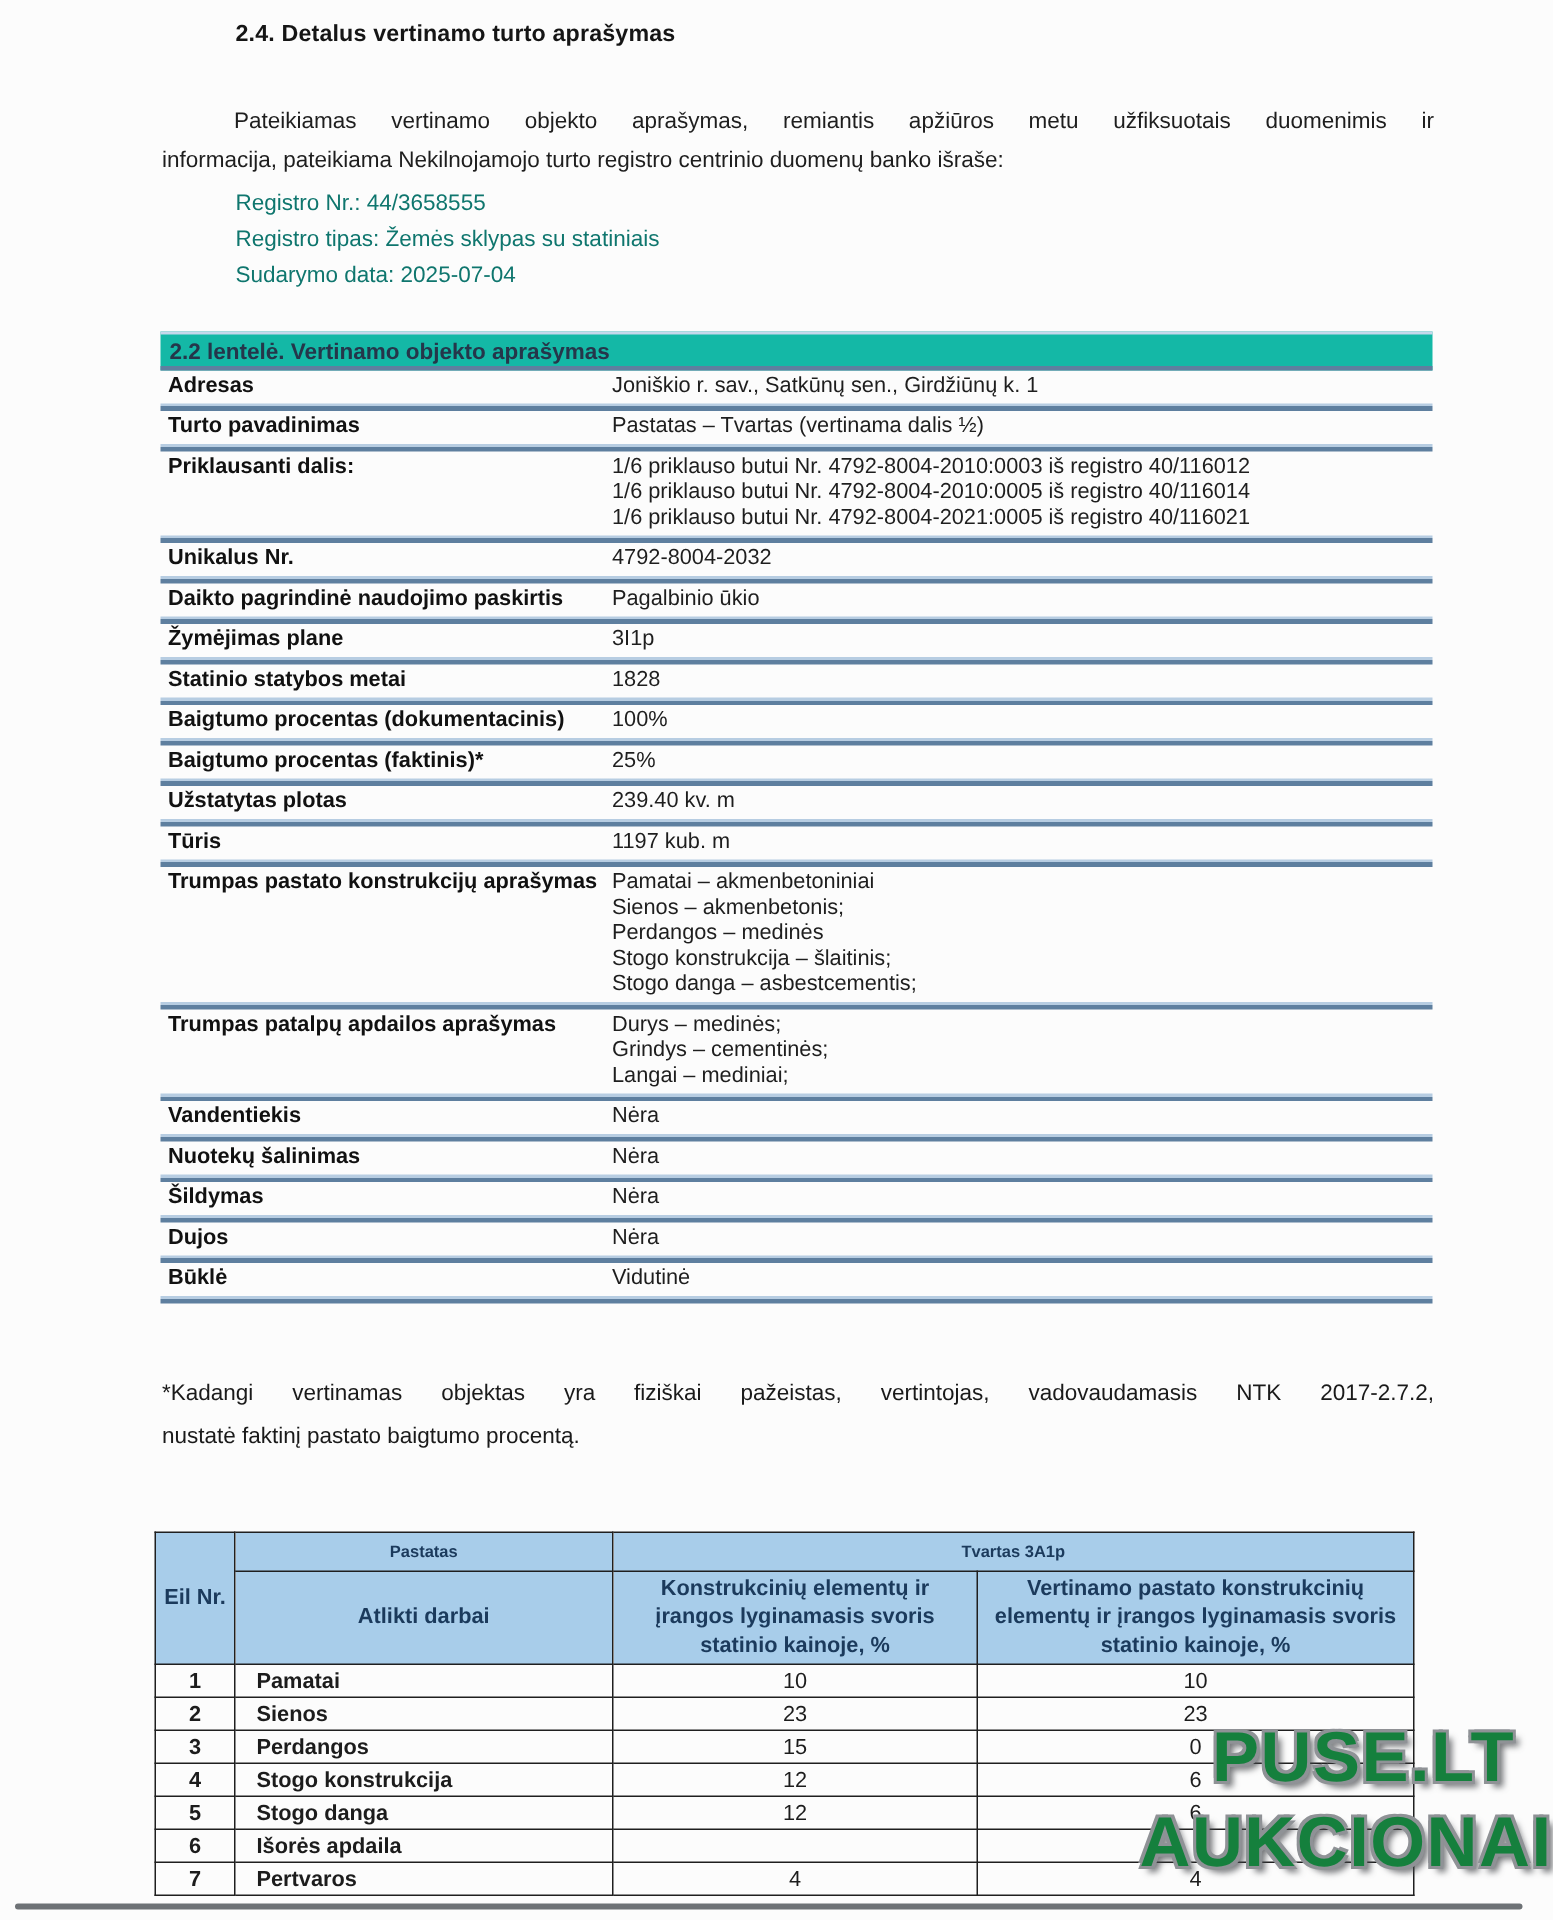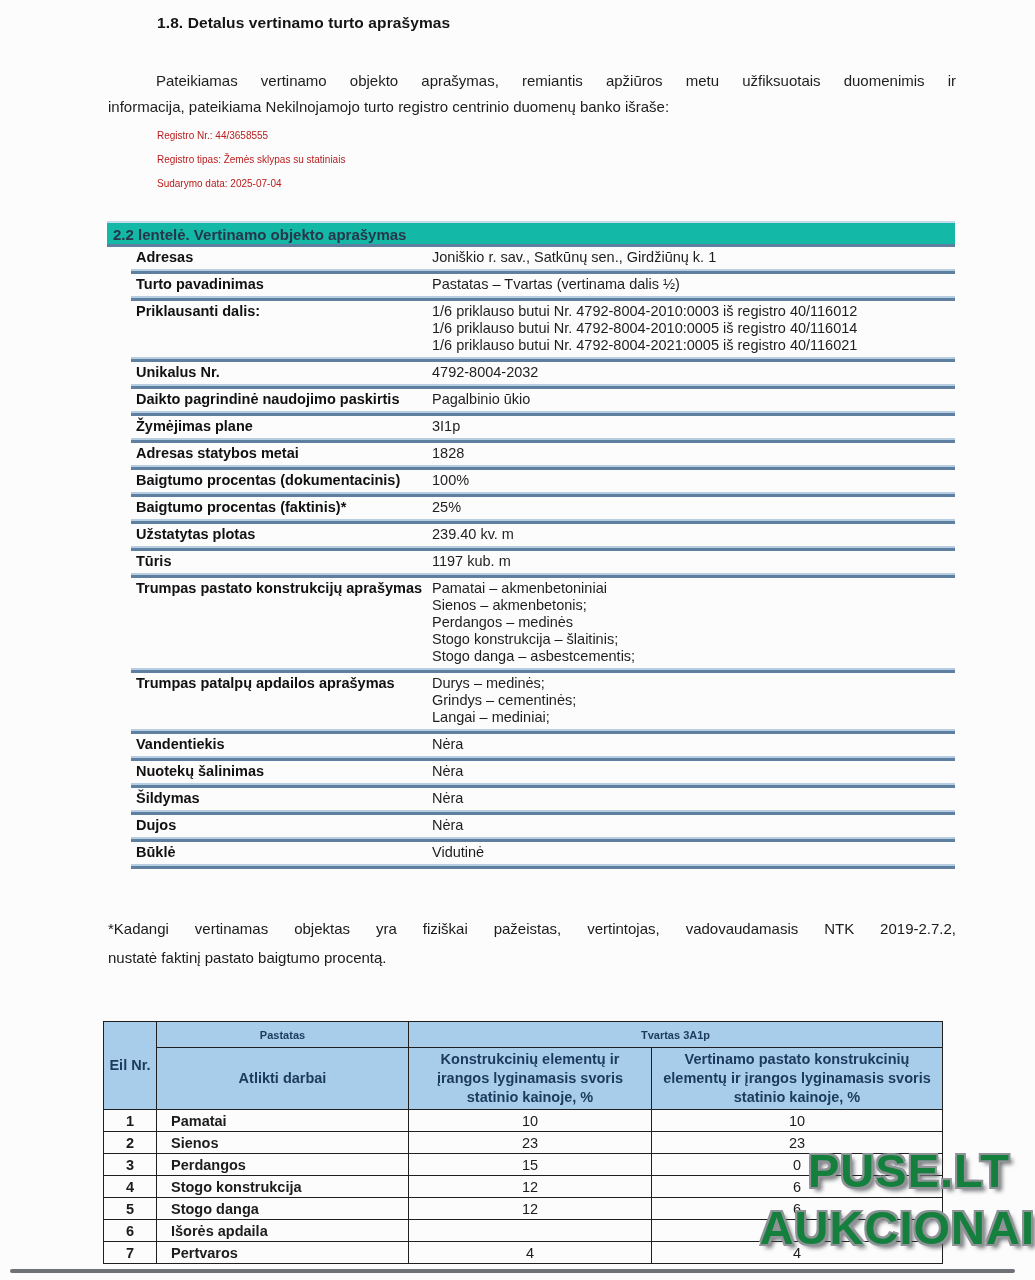--- a/index.html
+++ b/index.html
@@ -17,32 +17,32 @@
   .section-heading {
     position:absolute; left:157px; top:14px;
     font-size:15.5px; font-weight:bold; color:#151515;
     letter-spacing:.1px;
   }
   .intro { position:absolute; left:108px; top:68px; width:848px;
     font-size:15px; line-height:26px; color:#1e1e1e; }
   .intro .l1 { text-indent:48px; text-align:justify; text-align-last:justify; }
   .intro .l2 { text-align:left; }
   .registry { position:absolute; left:157px; top:124px;
-    font-size:10px; line-height:24px; color:#b91c1c; }
+    font-size:15px; line-height:24px; color:#0f766e; }
 
   
   .t1 { position:absolute; left:107px; top:221px; width:848px; font-size:14.5px; }
   .t1-title {
     background:#14b8a6;
     border-top:2px solid #c6d8eb;
     border-bottom:3px solid #5e7f9f;
     font-weight:bold; color:#25364a;
     padding:3px 6px 2px; height:26px; font-size:15px;
   }
-  .t1-row { display:flex; position:relative; padding:2px 0 8px;margin-left:24px; }
+  .t1-row { display:flex; position:relative; padding:2px 0 8px; }
   .t1-row::after {
     content:""; position:absolute; left:0; right:0; bottom:0; height:5px;
     background:linear-gradient(to bottom, #b7cde2 0 40%, #5e7f9f 40% 100%);
   }
   .t1-label { width:301px; font-weight:bold; color:#111; padding-left:5px;
     line-height:17px; flex:none; }
   .t1-values { flex:1; line-height:17px; color:#1e1e1e; }
 
   
   .footnote { position:absolute; left:108px; top:914px; width:848px;
@@ -83,21 +83,21 @@
 
   
   .bottom-bar { position:absolute; left:10px; top:1269px; width:1005px;
     height:4px; background:#6e7276; border-radius:2px; }
 </style>
 </head>
 <body>
 
 <div class="doc">
 
-  <div class="section-heading">1.8. Detalus vertinamo turto aprašymas</div>
+  <div class="section-heading">2.4. Detalus vertinamo turto aprašymas</div>
 
   <div class="intro">
     <div class="l1">Pateikiamas vertinamo objekto aprašymas, remiantis apžiūros metu užfiksuotais duomenimis ir</div>
     <div class="l2">informacija, pateikiama Nekilnojamojo turto registro centrinio duomenų banko išraše:</div>
   </div>
 
   <div class="registry">
     <div>Registro Nr.: 44/3658555</div>
     <div>Registro tipas: Žemės sklypas su statiniais</div>
     <div>Sudarymo data: 2025-07-04</div>
@@ -138,21 +138,21 @@
             <div>Pagalbinio ūkio</div>
           </div>
         </div>
         <div class="t1-row">
           <div class="t1-label">Žymėjimas plane</div>
           <div class="t1-values">
             <div>3I1p</div>
           </div>
         </div>
         <div class="t1-row">
-          <div class="t1-label">Adresas statybos metai</div>
+          <div class="t1-label">Statinio statybos metai</div>
           <div class="t1-values">
             <div>1828</div>
           </div>
         </div>
         <div class="t1-row">
           <div class="t1-label">Baigtumo procentas (dokumentacinis)</div>
           <div class="t1-values">
             <div>100%</div>
           </div>
         </div>
@@ -219,21 +219,21 @@
         <div class="t1-row">
           <div class="t1-label">Būklė</div>
           <div class="t1-values">
             <div>Vidutinė</div>
           </div>
         </div>
       </div>
   </div>
 
   <div class="footnote">
-    <div class="l1">*Kadangi vertinamas objektas yra fiziškai pažeistas, vertintojas, vadovaudamasis NTK 2019-2.7.2,</div>
+    <div class="l1">*Kadangi vertinamas objektas yra fiziškai pažeistas, vertintojas, vadovaudamasis NTK 2017-2.7.2,</div>
     <div class="l2">nustatė faktinį pastato baigtumo procentą.</div>
   </div>
 
   <div class="t2-caption">2.4 lent. baigtumo procento nustatytmas</div>
 
   <div class="t2">
     <table>
       <colgroup>
         <col style="width:53px">
           <col style="width:252px">

